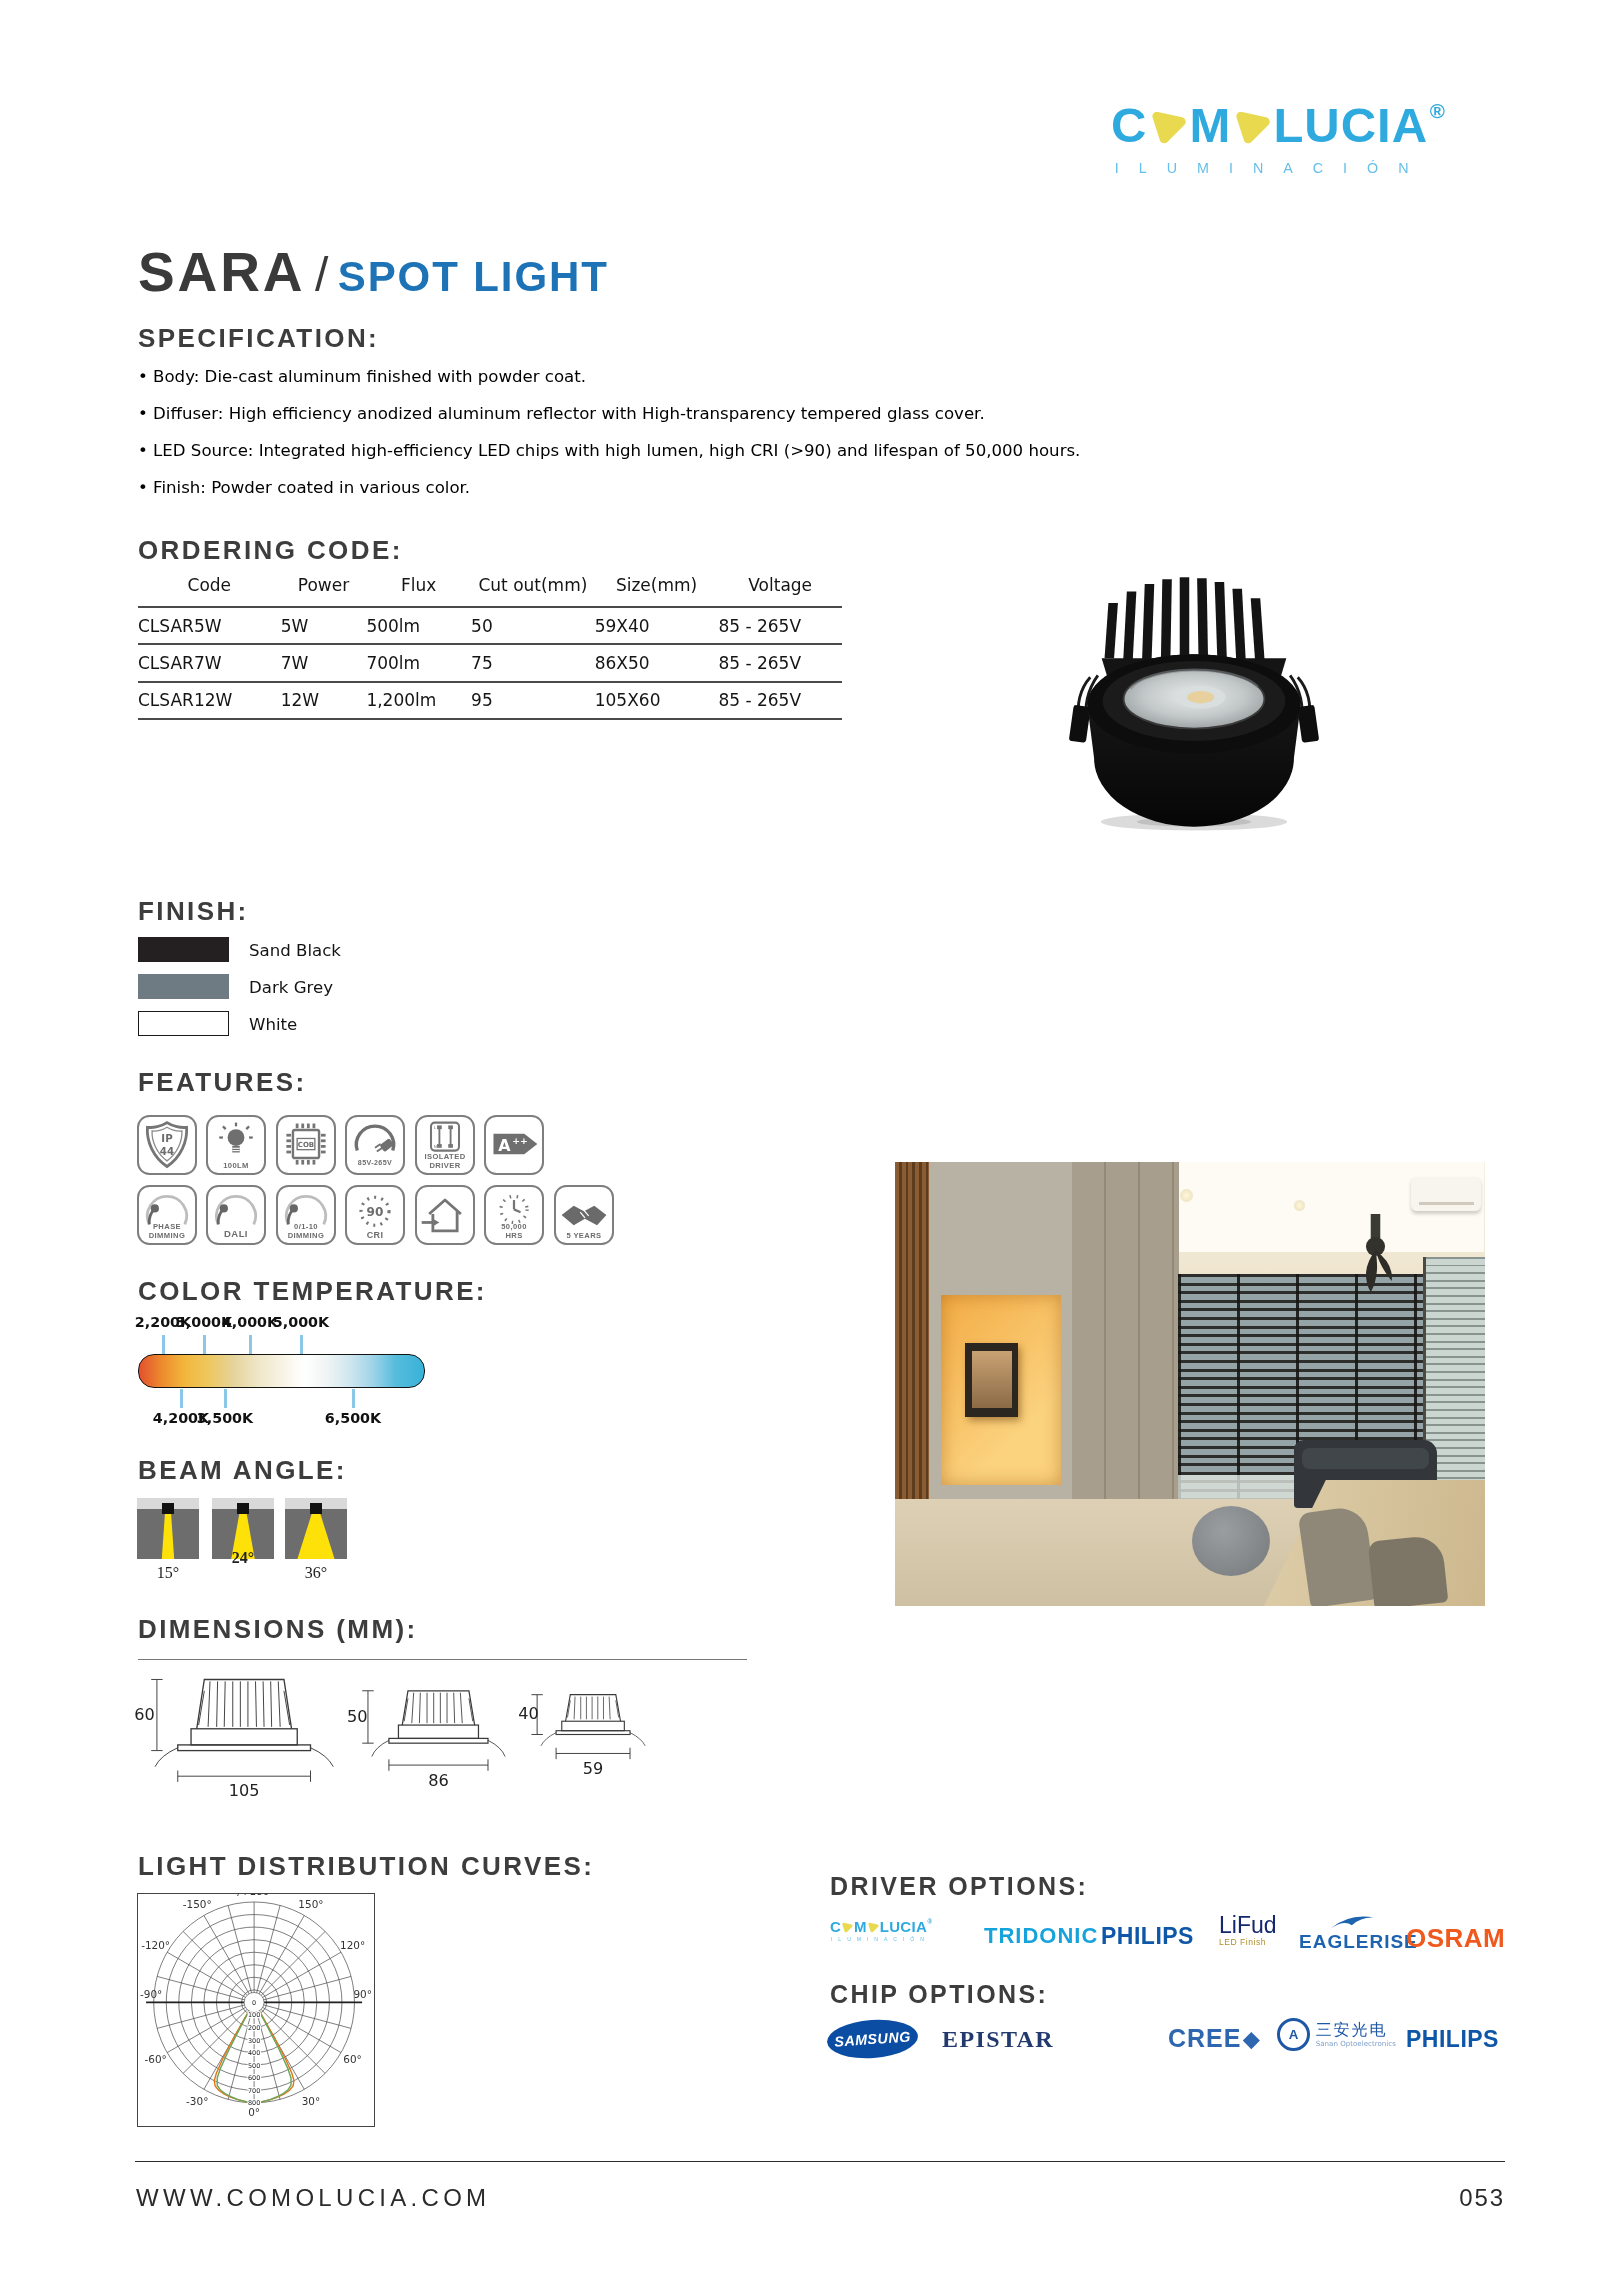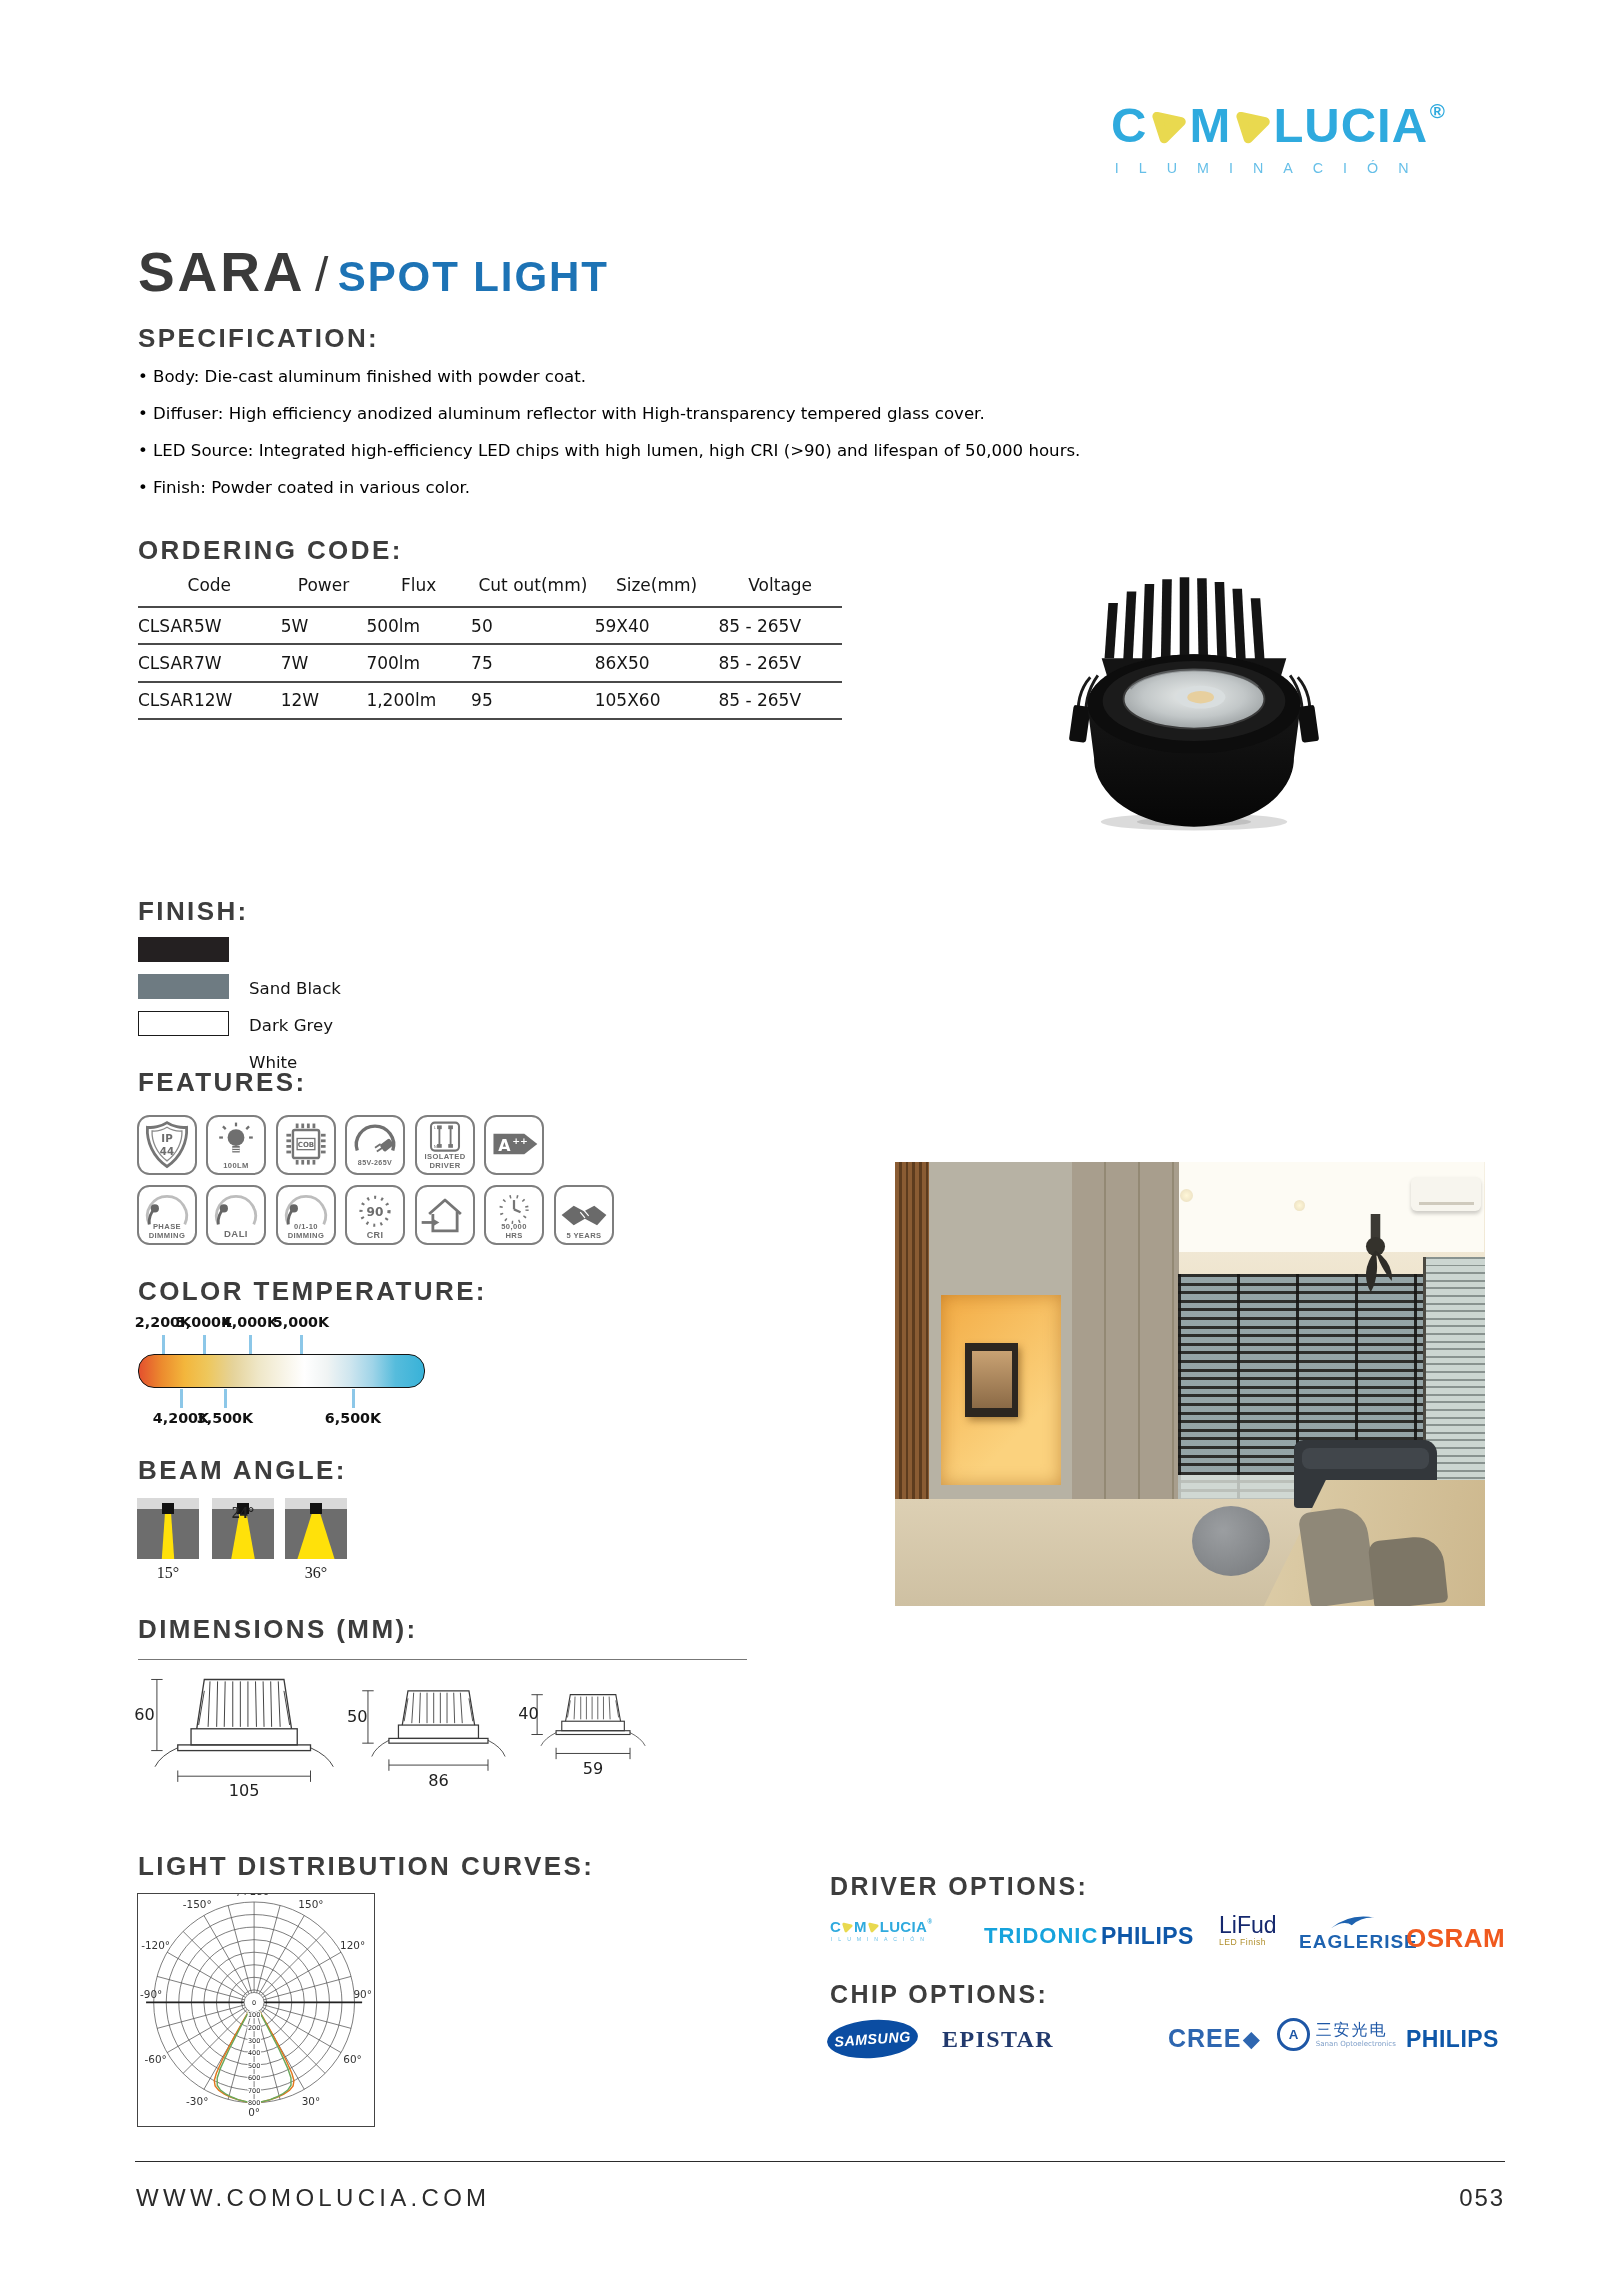--- a/index.html
+++ b/index.html
@@ -32,21 +32,21 @@
 
   
   .otable{position:absolute;left:138px;top:571px;width:704px;border-collapse:collapse;
           font-size:17px;color:#151515;}
   .otable th{font-weight:400;padding:3.8px 0 11.4px 0;text-align:center;}
   .otable td{padding:7.6px 0;text-align:left;border-top:2.4px solid #4a4a4a;}
   .otable tr.last td{border-bottom:2.4px solid #4a4a4a;}
 
   
   .swatch{position:absolute;left:138px;width:91px;height:25px;}
-  .swatch-label{position:absolute;left:249px;font-size:16.6px;color:#141414;margin-top:38px;}
+  .swatch-label{position:absolute;left:249px;font-size:16.6px;color:#141414;}
 
   
   .fi{position:absolute;width:60px;height:60px;border:2.4px solid #7e7e7e;border-radius:12.4px;
       background:#fff;box-sizing:border-box;}
   .fi svg{position:absolute;left:0;top:0;width:100%;height:100%;}
   .fi .fl{position:absolute;left:0;bottom:2.9px;width:100%;text-align:center;
           font-family:"Liberation Sans",sans-serif;font-size:7.6px;font-weight:700;
           color:#6d6d6d;letter-spacing:0.4px;line-height:1.12;}
 
   
@@ -418,21 +418,21 @@
     <div class="top"></div>
       <div class="fix"></div>
     <div class="cone" style="clip-path:polygon(44% 0,56% 0,69% 100%,31% 100%);"></div>
   </div>
   <div class="beam" style="left:285px;top:1498px;">
     <div class="top"></div>
       <div class="fix"></div>
     <div class="cone" style="clip-path:polygon(43% 0,57% 0,80% 100%,20% 100%);"></div>
   </div>
   <div class="beam-lab" style="left:137px;top:1564px;">15°</div>
-  <div class="beam-lab" style="left:212px;top:1504px;font-weight:bold;">24°</div>
+  <div class="beam-lab" style="left:212px;top:1549px;font-weight:bold;">24°</div>
   <div class="beam-lab" style="left:285px;top:1564px;">36°</div>
 
   <div class="abs sec-h" style="left:138px;top:1614px;">DIMENSIONS (MM):</div>
   <div class="rule" style="left:138px;top:1659px;width:609px;border-top-color:#777;border-top-width:1px;"></div>
 
   <svg class="abs dim-svg" style="left:128px;top:1670px;" width="219" height="128" viewBox="0 0 230 135">
     <g stroke="#3a3a3a" stroke-width="1.4" fill="none">
       <path d="M72 62 L80 10 L164 10 L172 62"></path>
       <g stroke-width="1">
         <line x1="86" y1="12" x2="84" y2="60"></line>

